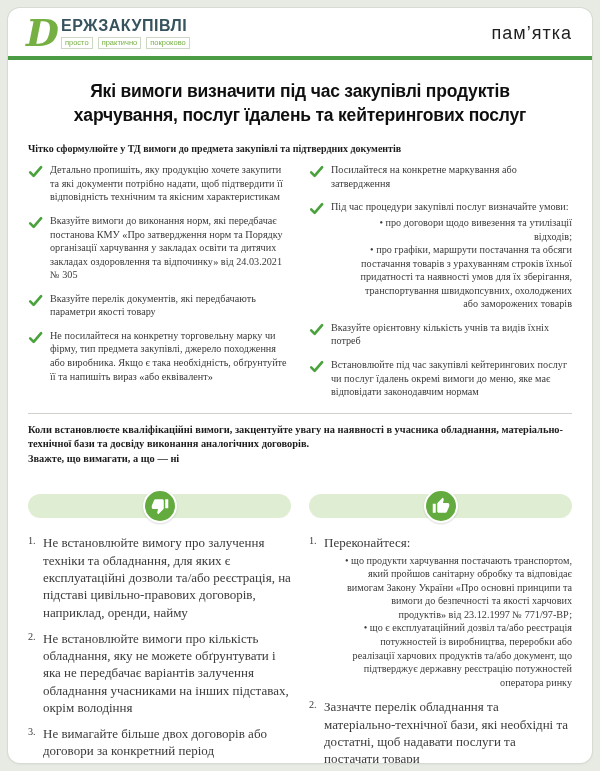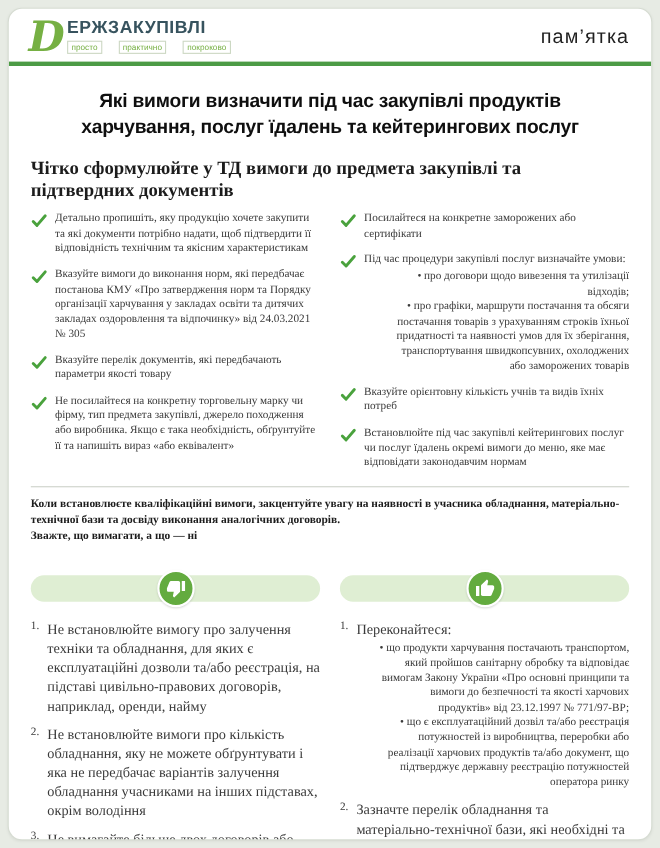--- a/index.html
+++ b/index.html
@@ -40,21 +40,21 @@
     font-size:38px; line-height:0.9;
     color:var(--tagline-green);
     margin-right:2px;
   }
   .logo-body{display:flex; flex-direction:column;}
   .brand{
     font-family:"Liberation Sans", sans-serif;
     font-weight:700; font-size:16px; letter-spacing:.5px;
     color:var(--logo-teal);
   }
-  .tagline{display:flex; gap:15px; margin-top:2px;}
+  .tagline{display:flex; gap:5px; margin-top:2px;}
   .tag{
     font-family:"Liberation Sans", sans-serif;
     font-size:7.5px; color:var(--tagline-green);
     border:1px solid #ccd8c3; padding:0 3px 1px;
     background:#fff;
   }
   .badge{
     font-family:"Liberation Sans", sans-serif;
     font-size:18px; color:#1f1f1f; letter-spacing:1px;
   }
@@ -62,21 +62,21 @@
 
   
   .main{flex:1 1 auto; padding:12px 20px 0; display:flex; flex-direction:column;}
   .doc-title{
     font-family:"Liberation Sans", sans-serif;
     font-weight:800; font-size:17.5px; line-height:1.35;
     letter-spacing:-.2px; color:#0f0f0f;
     text-align:center; max-width:510px; margin:8px auto 16px;
   }
   .s1-heading{
-    font-size:17px; font-weight:700; color:var(--text-dark);
+    font-size:10px; font-weight:700; color:var(--text-dark);
     margin-bottom:9px;
     font-family:Liberation Serif, serif;
   }
   .cols{display:flex; gap:18px;}
   .col{flex:1 1 0;}
   .check-item{display:flex; gap:7px; margin-bottom:10px;}
   .check-icon{flex:0 0 15px; padding-top:1px;}
   .check-body{flex:1;}
   .check-text{font-size:10.2px; line-height:1.33; color:var(--text-body);}
   .sub-bullets{margin:2px 0 0 12px;}
@@ -187,21 +187,21 @@
         </div>
 
       </div>
       <div class="col">
 
         <div class="check-item">
           <span class="check-icon"><svg viewBox="0 0 24 24" width="15" height="15">
                 <path d="M3.5 13.5 L9 19 L21 5" fill="none" stroke="#4aa23d" stroke-width="4.2" stroke-linecap="round" stroke-linejoin="round"></path>
               </svg></span>
           <div class="check-body">
-              <div class="check-text">Посилайтеся на конкретне заморожених або сертифікати</div>
+              <div class="check-text">Посилайтеся на конкретне маркування або затвердження</div>
             </div>
         </div>
 
         <div class="check-item">
           <span class="check-icon"><svg viewBox="0 0 24 24" width="15" height="15">
                 <path d="M3.5 13.5 L9 19 L21 5" fill="none" stroke="#4aa23d" stroke-width="4.2" stroke-linecap="round" stroke-linejoin="round"></path>
               </svg></span>
           <div class="check-body">
             <div class="check-text">Під час процедури закупівлі послуг визначайте умови:</div>
             <div class="sub-bullets">

